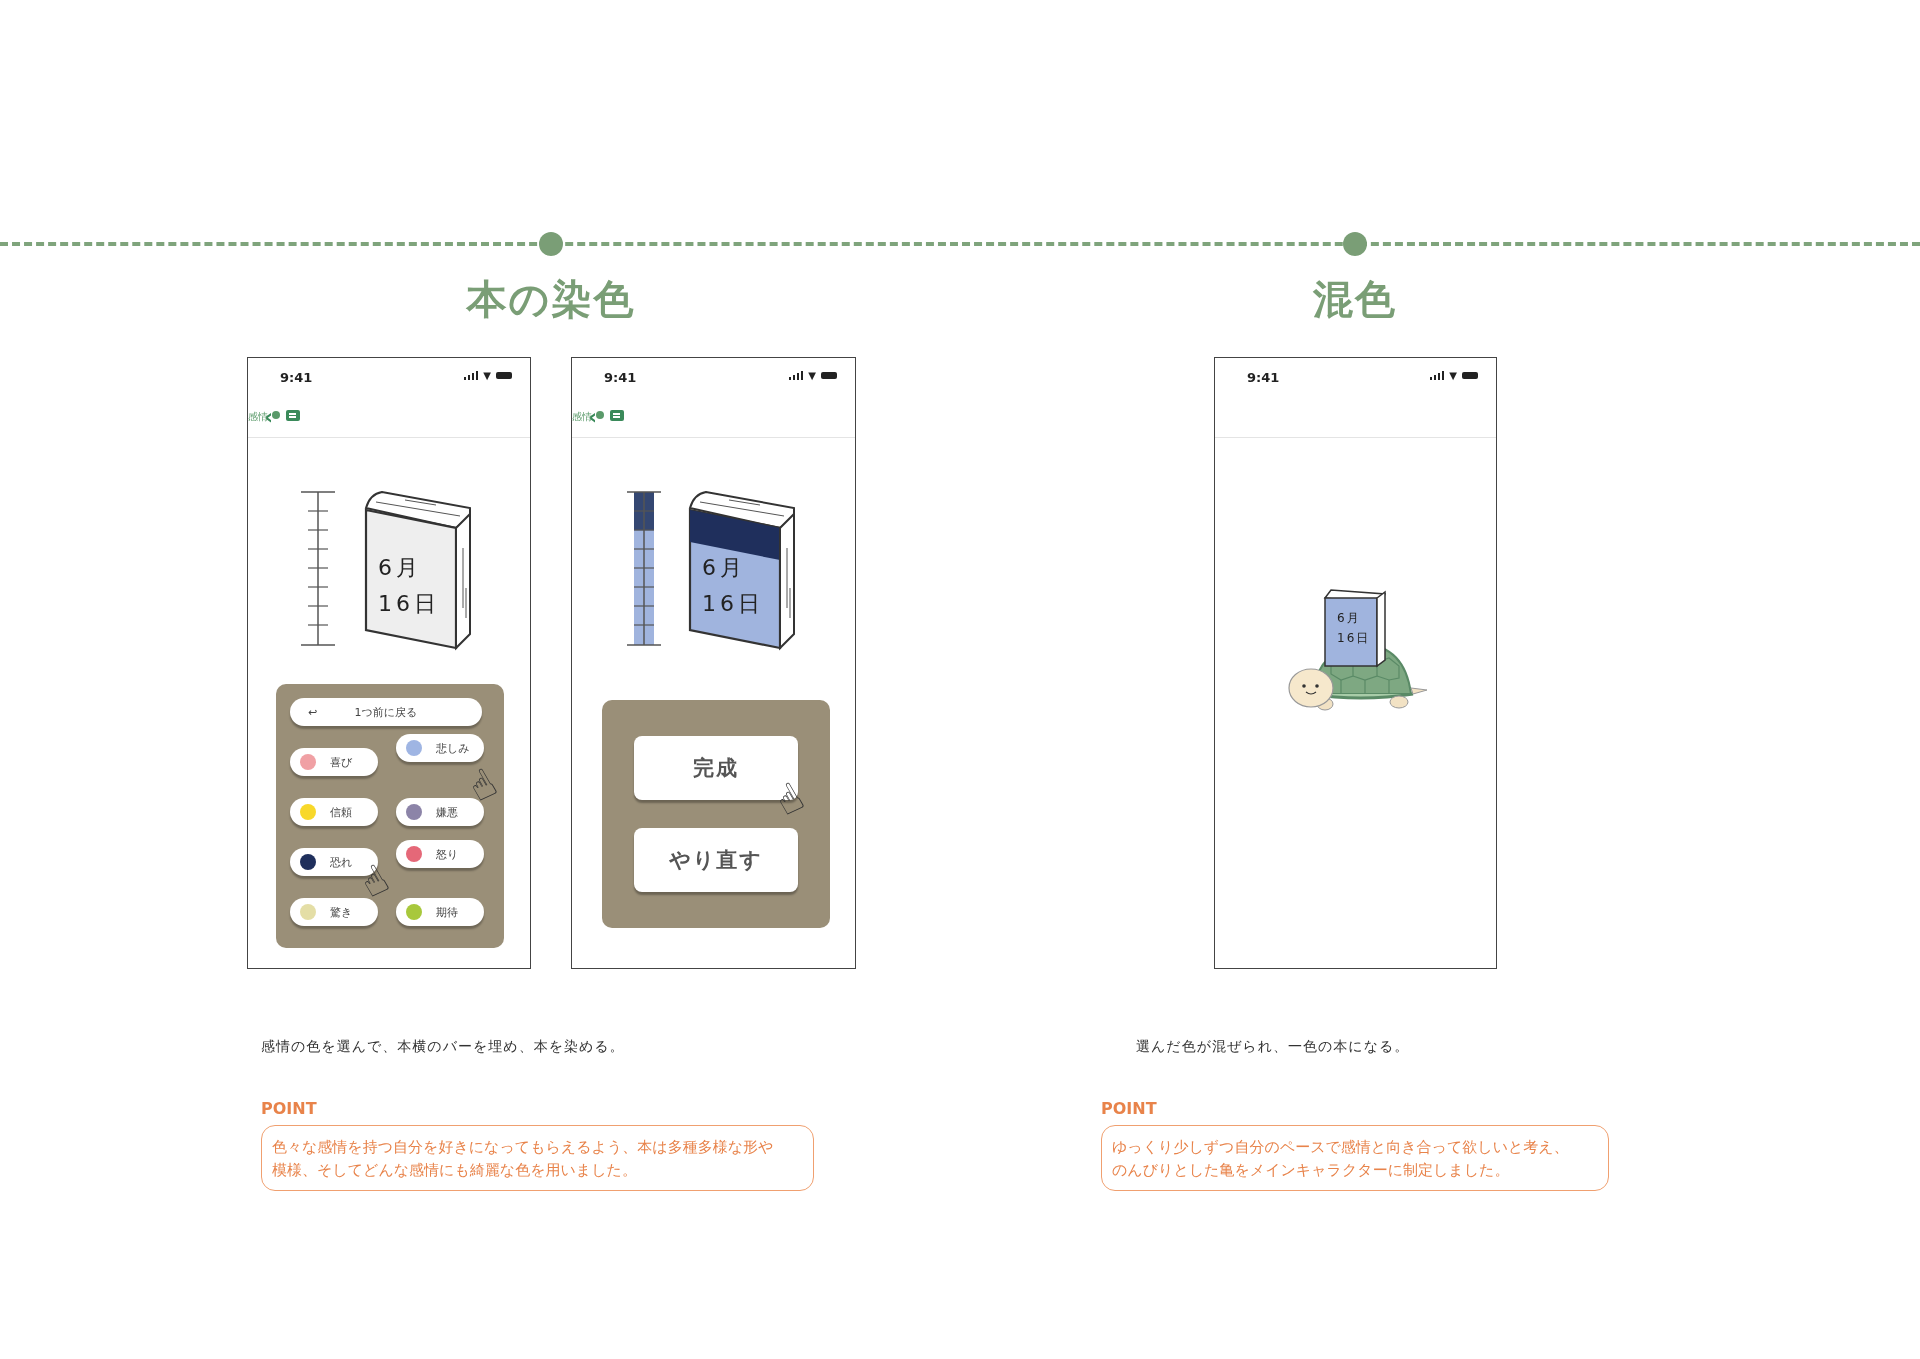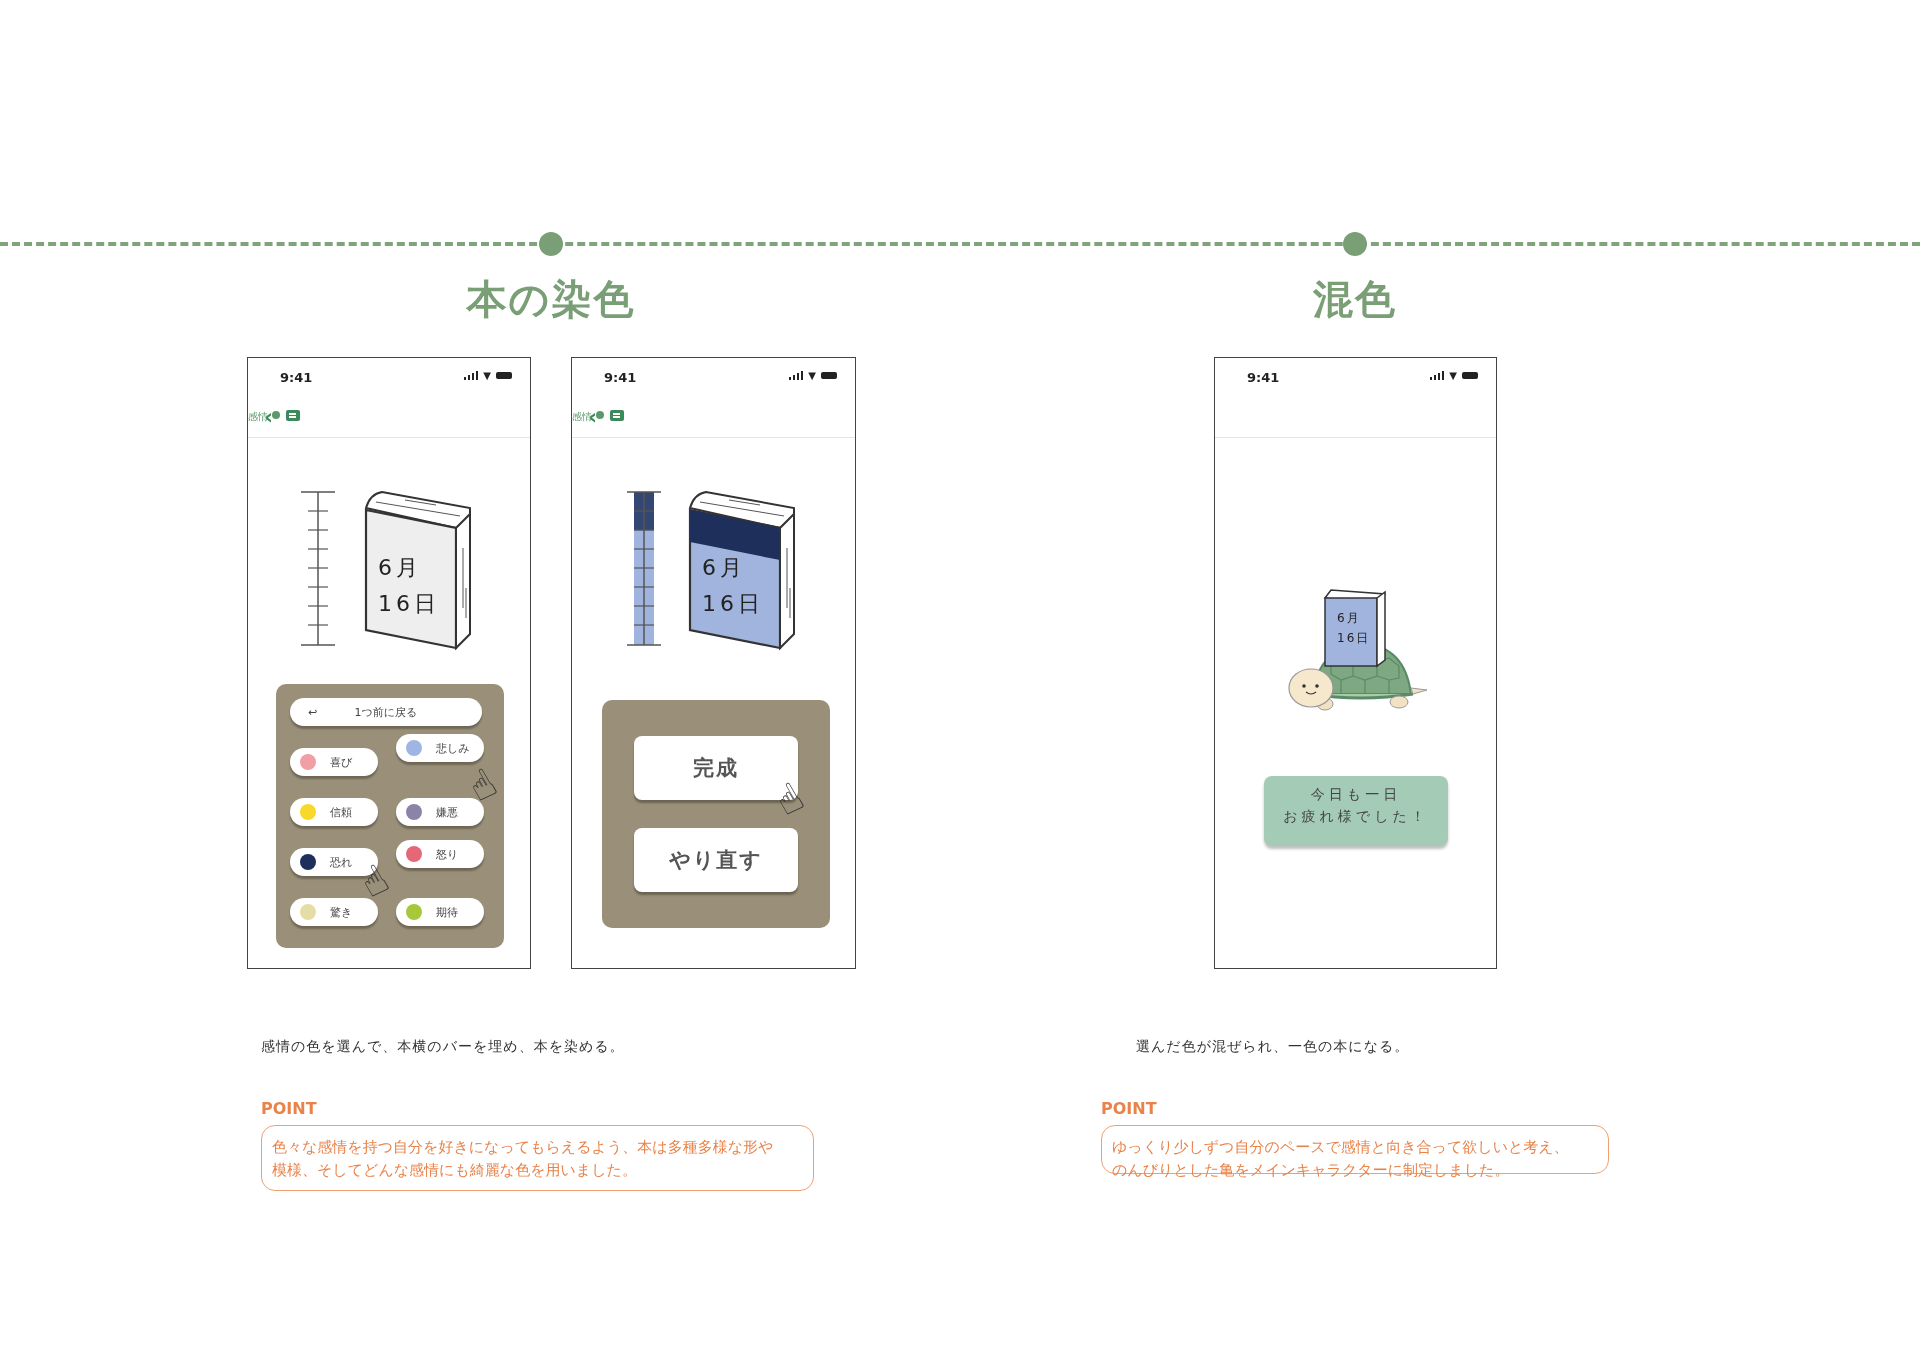--- a/index.html
+++ b/index.html
@@ -228,31 +228,27 @@
 
     <path d="M44 22 L50 14 L104 18 L100 28 Z" fill="#fff" stroke="#333" stroke-width="1.5"></path>
     <rect x="44" y="22" width="52" height="68" fill="#a0b4de" stroke="#333" stroke-width="1.5"></rect>
     <path d="M96 22 L104 16 L104 84 L96 90 Z" fill="#fff" stroke="#333" stroke-width="1.5"></path>
   </svg>
   <div class="abs" style="left:122px; top:250px; font-size:12px; line-height:20px; letter-spacing:2px; color:#222;">
     <div>6月</div>
       <div>16日</div>
   </div>
 
-  <div class="abs greet" style="left:49px; top:418px; width:184px; height:70px;">
-    <div>今日も一日</div>
-    <div>お疲れ様でした！</div>
-  </div>
 </div>
 
 <div class="abs caption" style="left:261px; top:1038px;">感情の色を選んで、本横のバーを埋め、本を染める。</div>
 <div class="abs point-label" style="left:261px; top:1099px;">POINT</div>
 <div class="abs point-box" style="left:261px; top:1125px; width:553px; height:66px;">
   <div>色々な感情を持つ自分を好きになってもらえるよう、本は多種多様な形や</div>
   <div>模様、そしてどんな感情にも綺麗な色を用いました。</div>
 </div>
 
 <div class="abs caption" style="left:1136px; top:1038px;">選んだ色が混ぜられ、一色の本になる。</div>
 <div class="abs point-label" style="left:1101px; top:1099px;">POINT</div>
-<div class="abs point-box" style="left:1101px; top:1125px; width:508px; height:49px;">
+<div class="abs point-box" style="left:1101px; top:1125px; width:508px; height:66px;">
   <div>ゆっくり少しずつ自分のペースで感情と向き合って欲しいと考え、</div>
   <div>のんびりとした亀をメインキャラクターに制定しました。</div>
 </div>
 
 </body></html>

